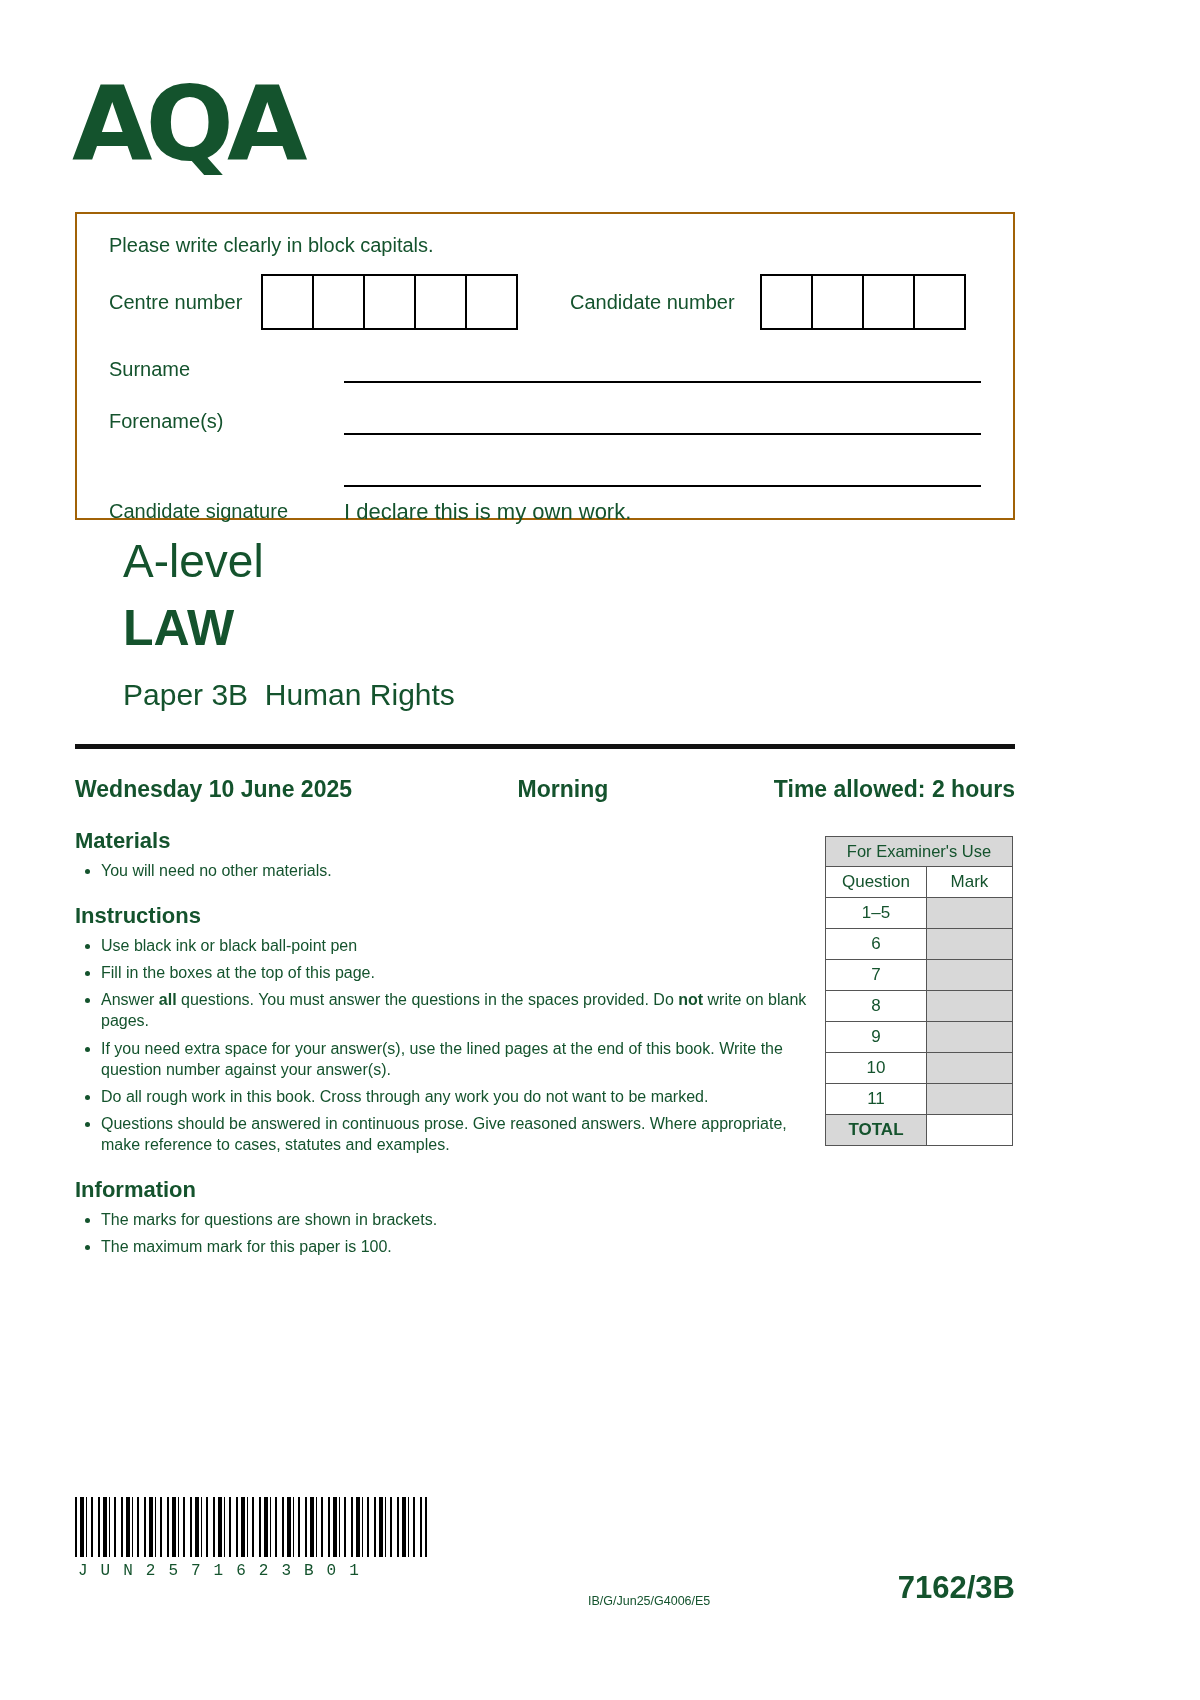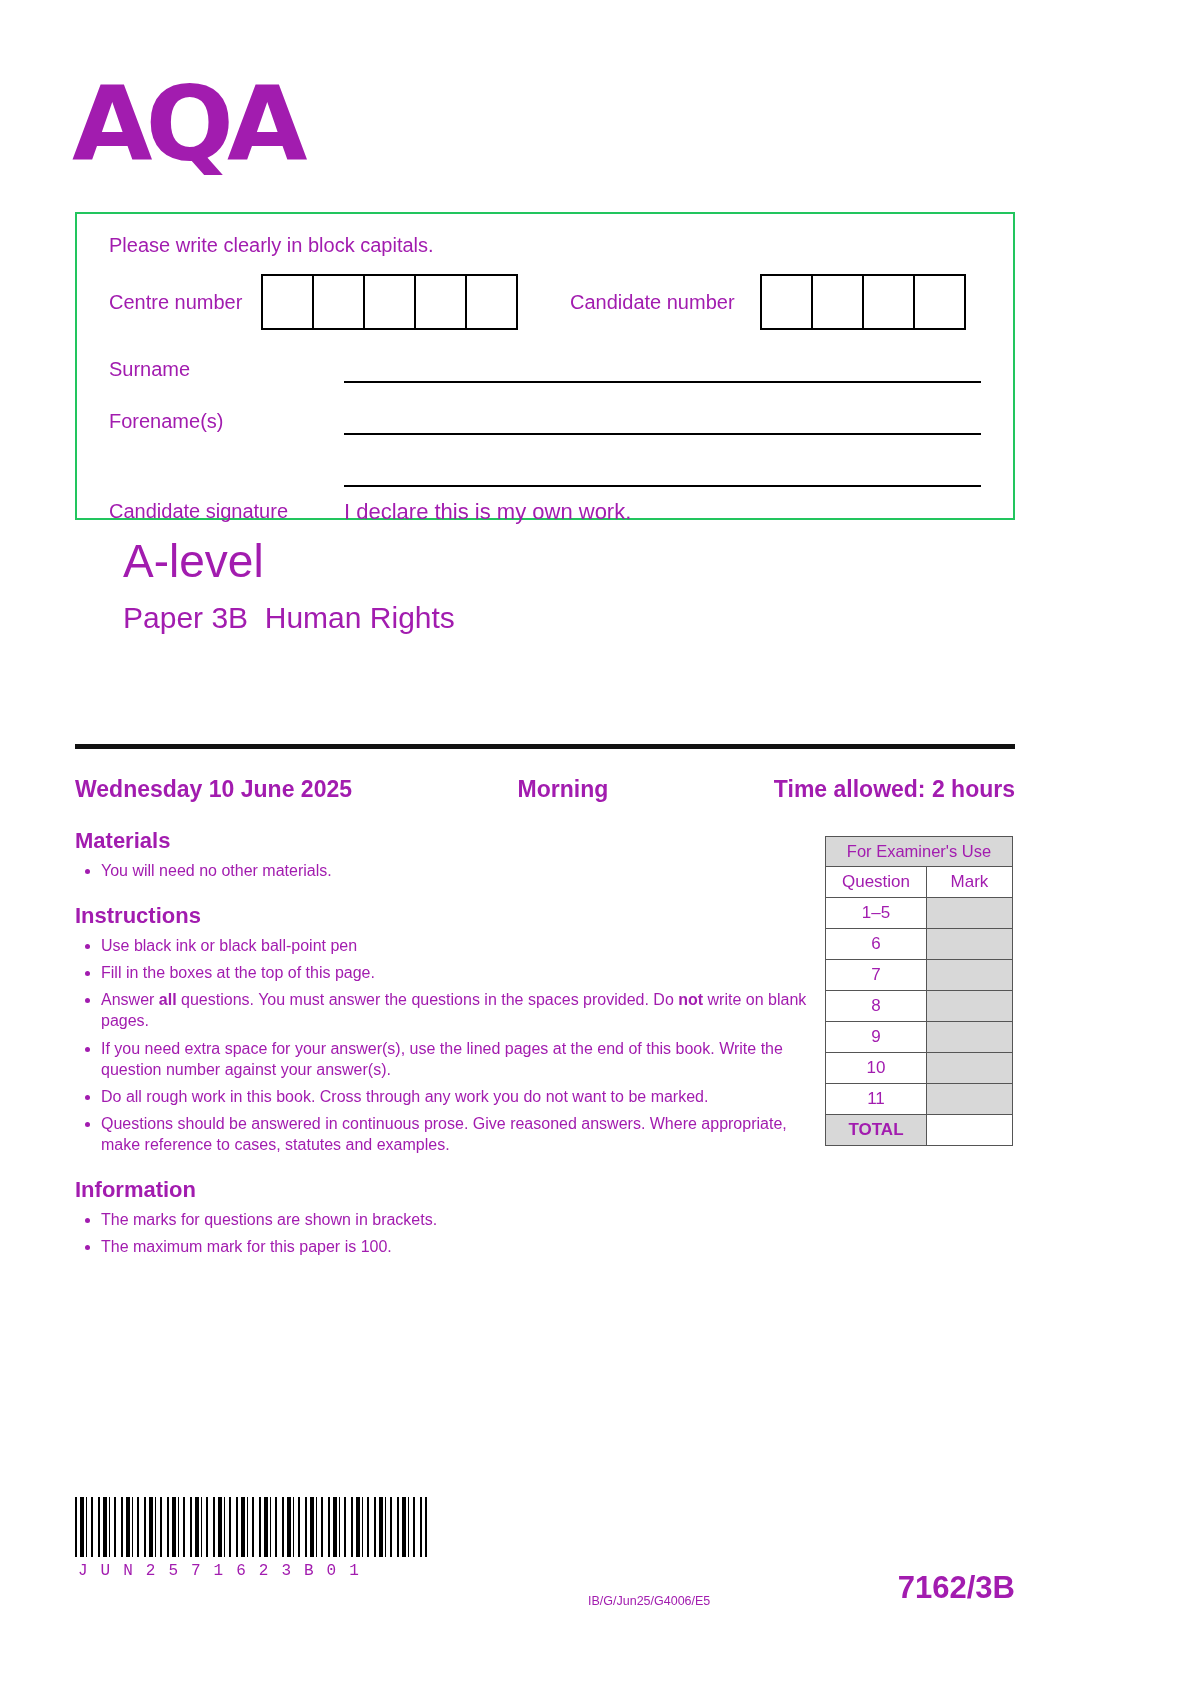--- a/index.html
+++ b/index.html
@@ -3,41 +3,41 @@
 <meta charset="utf-8">
 <style>
   * { box-sizing: border-box; }
   html, body { margin: 0; padding: 0; background: #ffffff; }
   .page {
     position: relative;
     width: 1200px;
     height: 1700px;
     background: #ffffff;
     font-family: "Liberation Sans", sans-serif;
-    color: #a21caf;
+    color: #14532d;
     overflow: hidden;
   }
 
   
   .logo {
     position: absolute;
     left: 72px; top: 72px;
     font-size: 104px;
     font-weight: bold;
     letter-spacing: -7px;
     line-height: 1;
     font-family: "DejaVu Sans", sans-serif;
   }
 
   
   .cand-box {
     position: absolute;
     left: 75px; top: 212px;
     width: 940px; height: 308px;
-    border: 2px solid #22c55e;
+    border: 2px solid #a16207;
     padding: 20px 32px 14px 32px;
     font-size: 20px;
   }
   .block-capitals { margin: 0 0 16px 0; }
   .number-row { display: flex; align-items: center; height: 58px; margin-bottom: 18px; }
   .num-label { width: 152px; }
   .cand-num-label { margin-left: 52px; width: 190px; }
   .box-cells { display: flex; }
   .cell {
     width: 53px; height: 56px;
@@ -168,20 +168,21 @@
       <span class="line-label">Candidate signature</span>
       <span class="sig-right">
         <span class="sig-line" style="display:block;"></span>
         <span class="declaration" style="display:block;">I declare this is my own work.</span>
       </span>
     </div>
   </div>
 
   <div class="title-block">
     <h1 class="t-level">A-level</h1>
+    <h1 class="t-subject">LAW</h1>
     <p class="t-paper">Paper 3B  Human Rights</p>
   </div>
 
   <div class="rule"></div>
 
   <div class="exam-row">
     <span>Wednesday 10 June 2025</span>
     <span>Morning</span>
     <span>Time allowed: 2 hours</span>
   </div>

